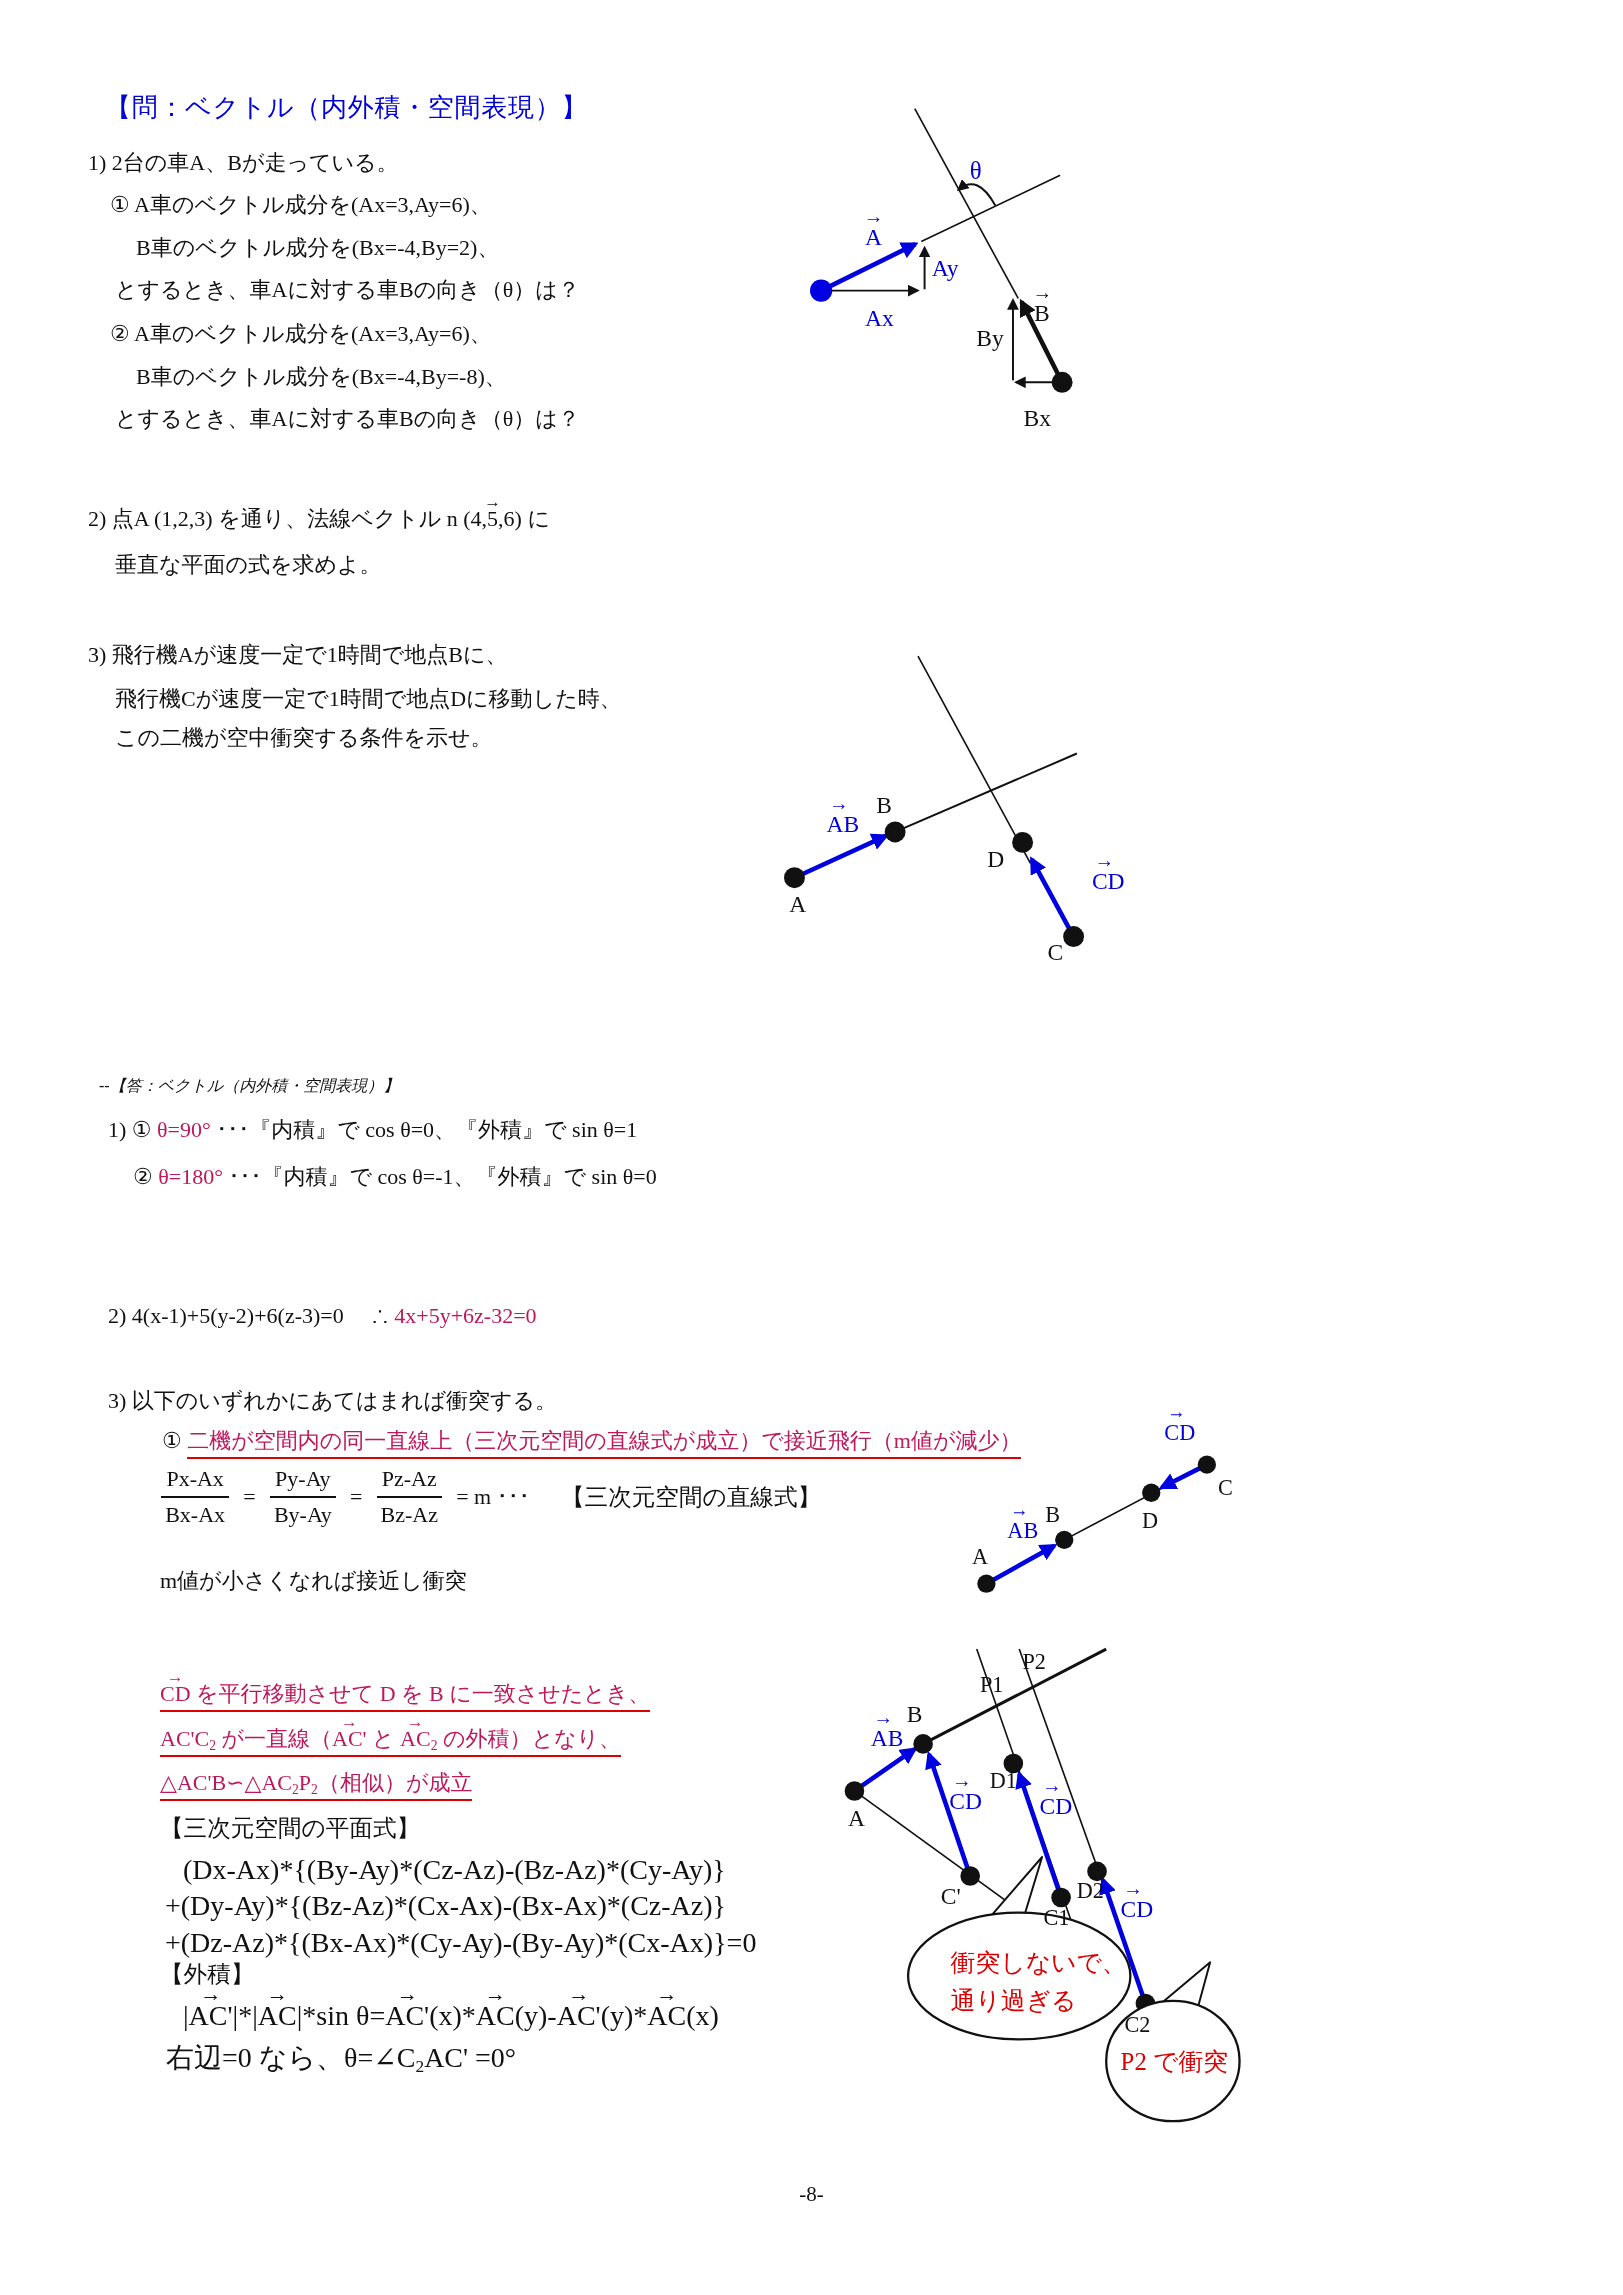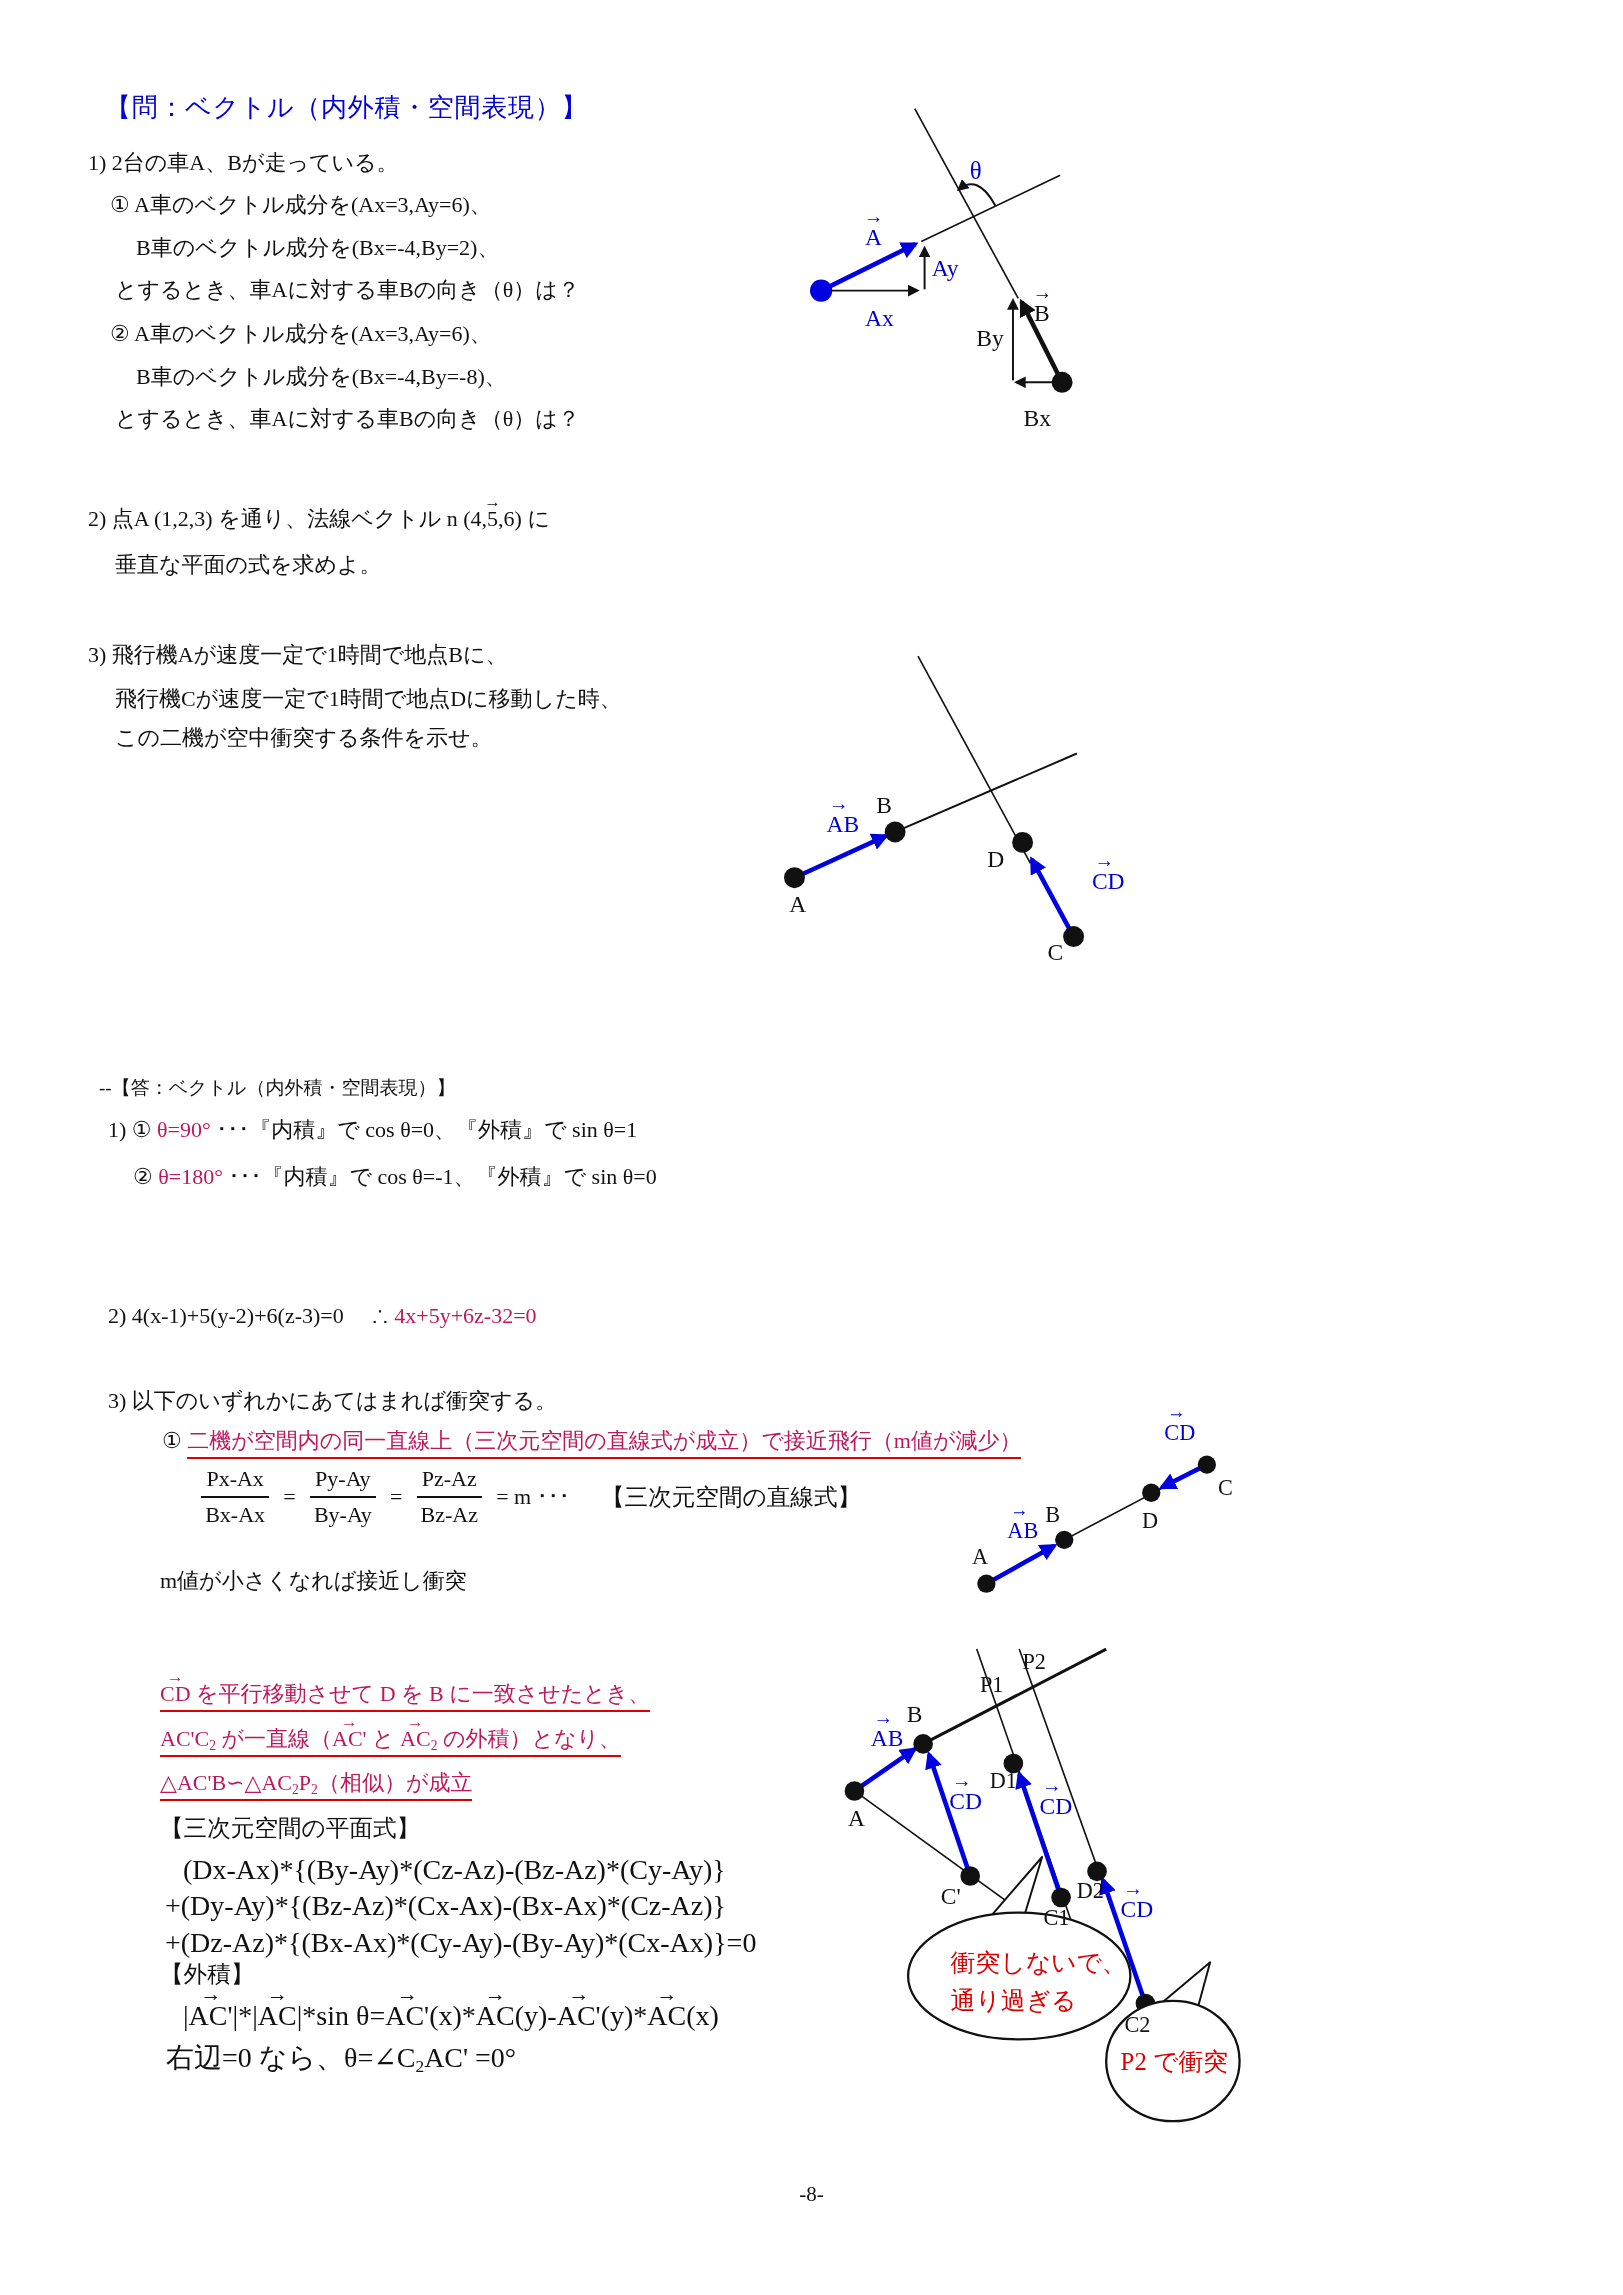--- a/index.html
+++ b/index.html
@@ -95,40 +95,40 @@
     <text x="1266" y="1238" font-size="30" fill="#0000d8">→</text>
     <text x="1262" y="1272" font-size="36" fill="#0000d8">AB</text>
     <text x="1205" y="1395" font-size="36" fill="#111">A</text>
     <text x="1338" y="1243" font-size="36" fill="#111">B</text>
     <text x="1508" y="1326" font-size="36" fill="#111">D</text>
     <text x="1600" y="1468" font-size="36" fill="#111">C</text>
     <text x="1672" y="1326" font-size="30" fill="#0000d8">→</text>
     <text x="1668" y="1360" font-size="36" fill="#0000d8">CD</text>
   </svg>
 
-  <div class="tl" style="left:99px;top:1076px;font-size:19px;">--【答：ベクトル（内外積・空間表現）】</div>
+  <div class="tl" style="left:99px;top:1076px;font-size:16px;font-style:italic;">--【答：ベクトル（内外積・空間表現）】</div>
 
   <div class="tl" style="left:108px;top:1116px;">
     <span>1) ① </span><span class="red">θ=90°</span><span> ･･･『内積』で cos θ=0、『外積』で sin θ=1</span>
   </div>
   <div class="tl" style="left:133px;top:1163px;">
     <span>② </span><span class="red">θ=180°</span><span> ･･･『内積』で cos θ=-1、『外積』で sin θ=0</span>
   </div>
 
   <div class="tl" style="left:108px;top:1302px;">
     <span>2) 4(x-1)+5(y-2)+6(z-3)=0　 ∴ </span><span class="red">4x+5y+6z-32=0</span>
   </div>
 
   <div class="tl" style="left:108px;top:1387px;">3) 以下のいずれかにあてはまれば衝突する。</div>
 
   <div class="tl" style="left:126px;top:1427px;margin-left:36px;">
     <span>① </span><span class="red ulred">二機が空間内の同一直線上（三次元空間の直線式が成立）で接近飛行（m値が減少）</span>
   </div>
 
-  <div class="fracrow" style="left:160px;top:1466px;margin-left:40px;">
+  <div class="fracrow" style="left:160px;top:1466px;">
     <span class="frac">
       <span class="num">Px-Ax</span>
       <span class="den">Bx-Ax</span>
     </span>
     <span>=</span>
     <span class="frac">
       <span class="num">Py-Ay</span>
       <span class="den">By-Ay</span>
     </span>
     <span>=</span>

